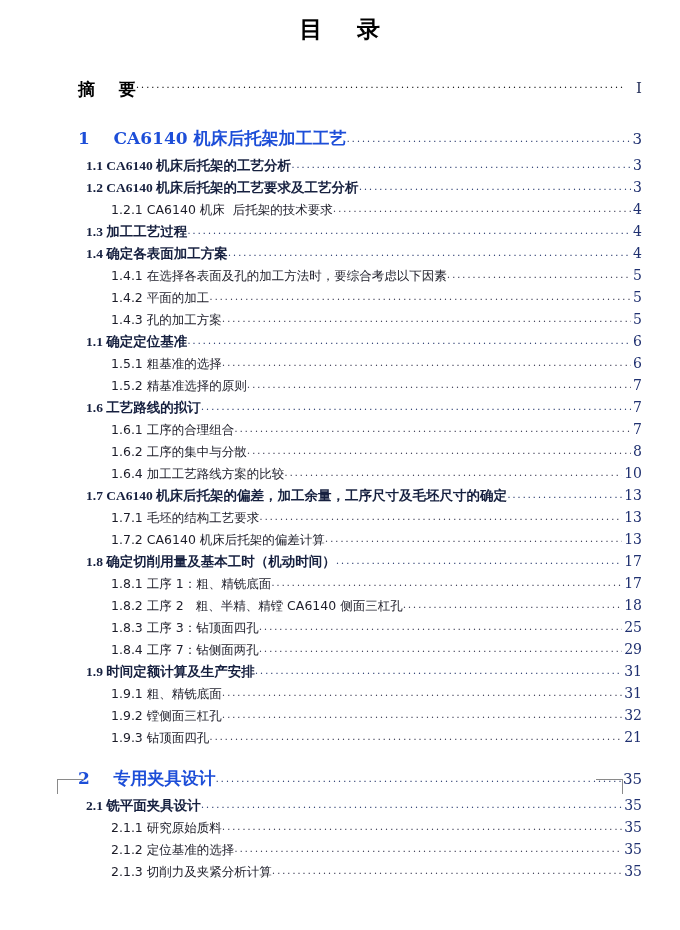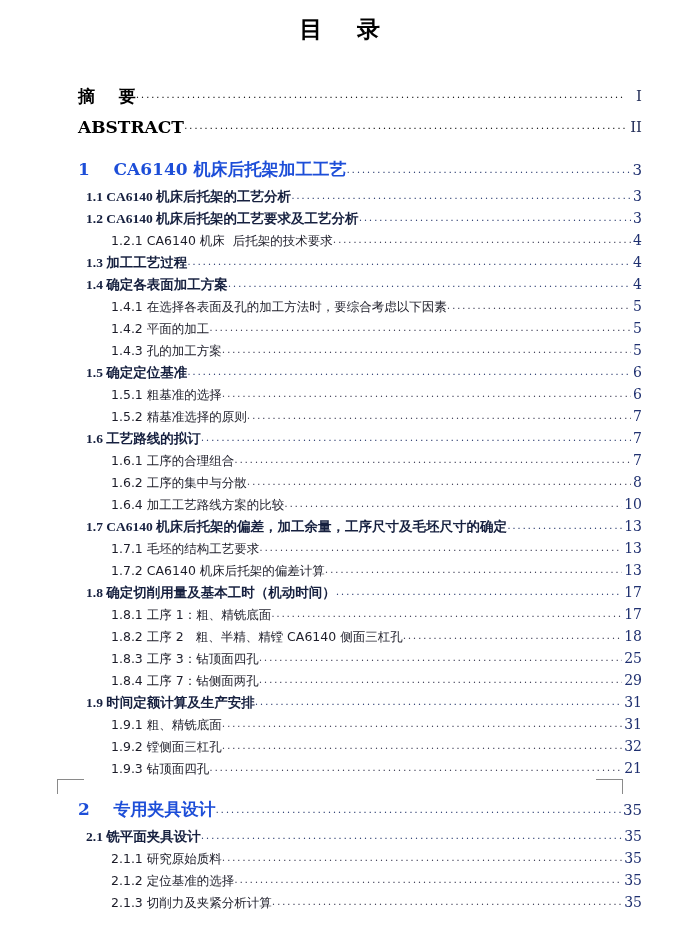--- a/index.html
+++ b/index.html
@@ -77,21 +77,21 @@
     padding-left: 2px;
     font-family: "DejaVu Serif", "Liberation Serif", serif;
   }
 
   
   .front {
     margin-top: 36px;
   }
   .front .toc-row {
     height: 31px;
-    align-items: center;
+    align-items: flex-start;
   }
   .front .toc-label {
     font-family: "DejaVu Serif", "Liberation Serif", serif;
     font-size: 17px;
     font-weight: bold;
     color: #000000;
   }
   .front .toc-page {
     font-size: 15px;
     color: #1f2a55;
@@ -177,25 +177,20 @@
 <div class="page">
 
   <h1 class="doc-title">目    录</h1>
 
   <div class="toc front">
       <div class="toc-row front-row">
         <span class="toc-label">摘    要</span>
         <span class="toc-leader"></span>
         <span class="toc-page">I</span>
       </div>
-      <div class="toc-row front-row">
-        <span class="toc-label">ABSTRACT</span>
-        <span class="toc-leader"></span>
-        <span class="toc-page">II</span>
-      </div>
     </div>
 
   <div class="toc main">
       <div class="toc-row lvl1">
         <span class="toc-label">1    CA6140 机床后托架加工工艺</span>
         <span class="toc-leader"></span>
         <span class="toc-page">3</span>
       </div>
       <div class="toc-row lvl2">
         <span class="toc-label">1.1 CA6140 机床后托架的工艺分析</span>
@@ -231,21 +226,21 @@
         <span class="toc-label">1.4.2 平面的加工</span>
         <span class="toc-leader"></span>
         <span class="toc-page">5</span>
       </div>
       <div class="toc-row lvl3">
         <span class="toc-label">1.4.3 孔的加工方案</span>
         <span class="toc-leader"></span>
         <span class="toc-page">5</span>
       </div>
       <div class="toc-row lvl2">
-        <span class="toc-label">1.5 确定定位基准</span>
+        <span class="toc-label">1.1 确定定位基准</span>
         <span class="toc-leader"></span>
         <span class="toc-page">6</span>
       </div>
       <div class="toc-row lvl3">
         <span class="toc-label">1.5.1 粗基准的选择</span>
         <span class="toc-leader"></span>
         <span class="toc-page">6</span>
       </div>
       <div class="toc-row lvl3">
         <span class="toc-label">1.5.2 精基准选择的原则</span>

